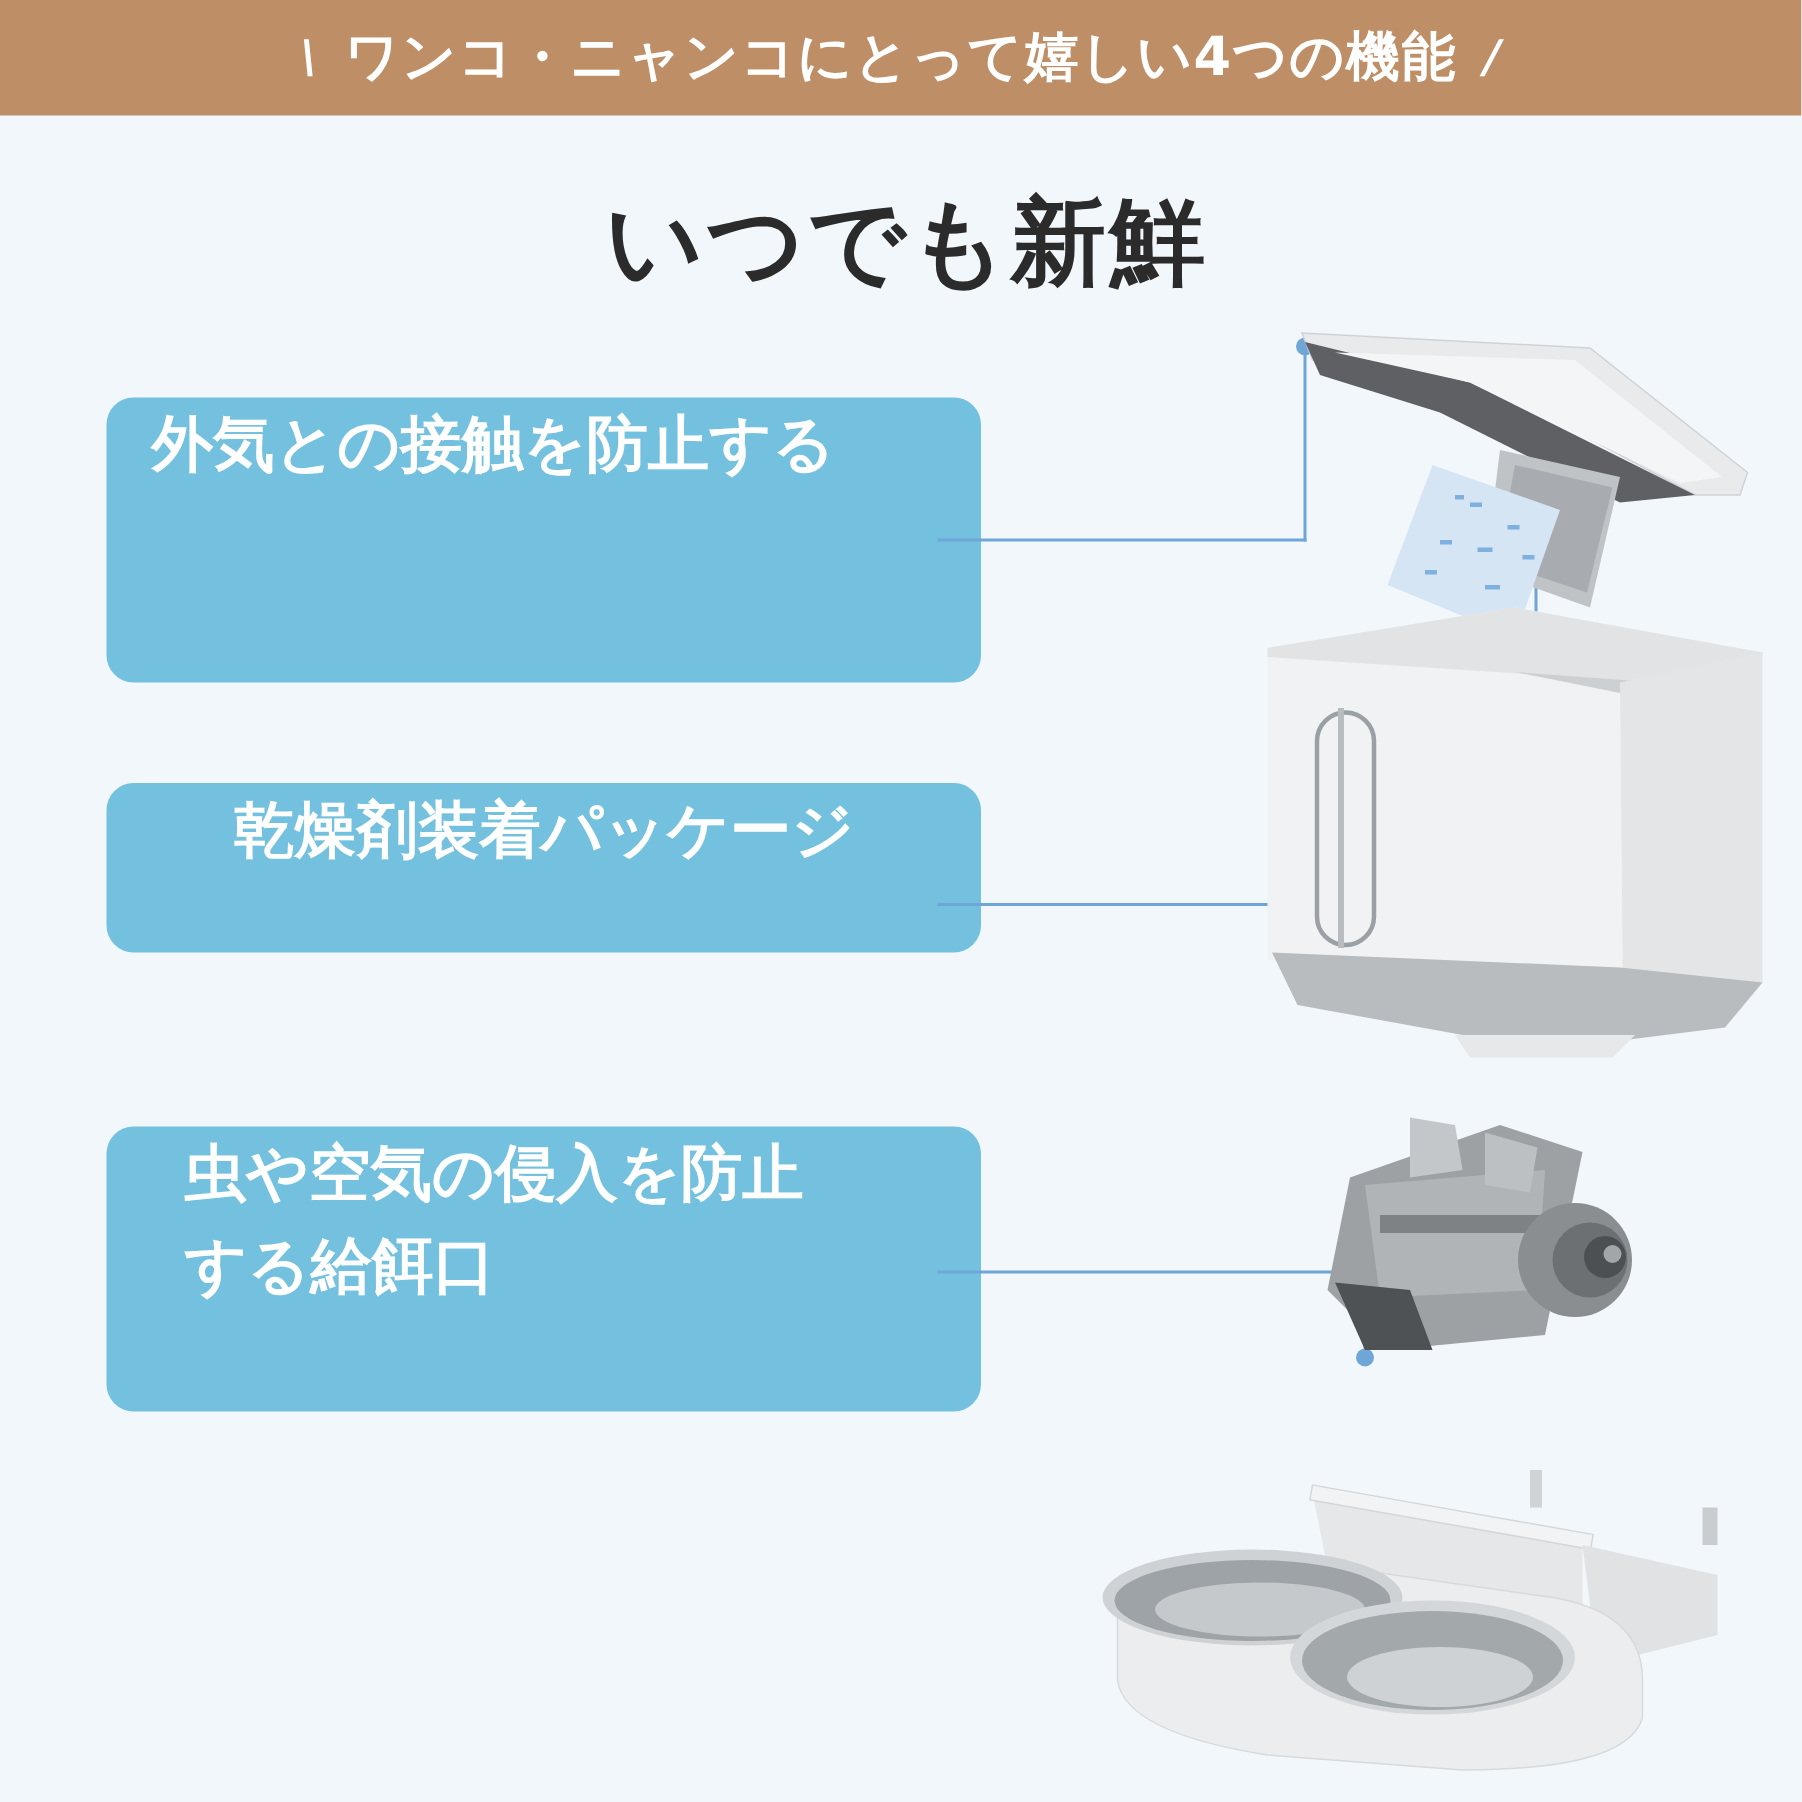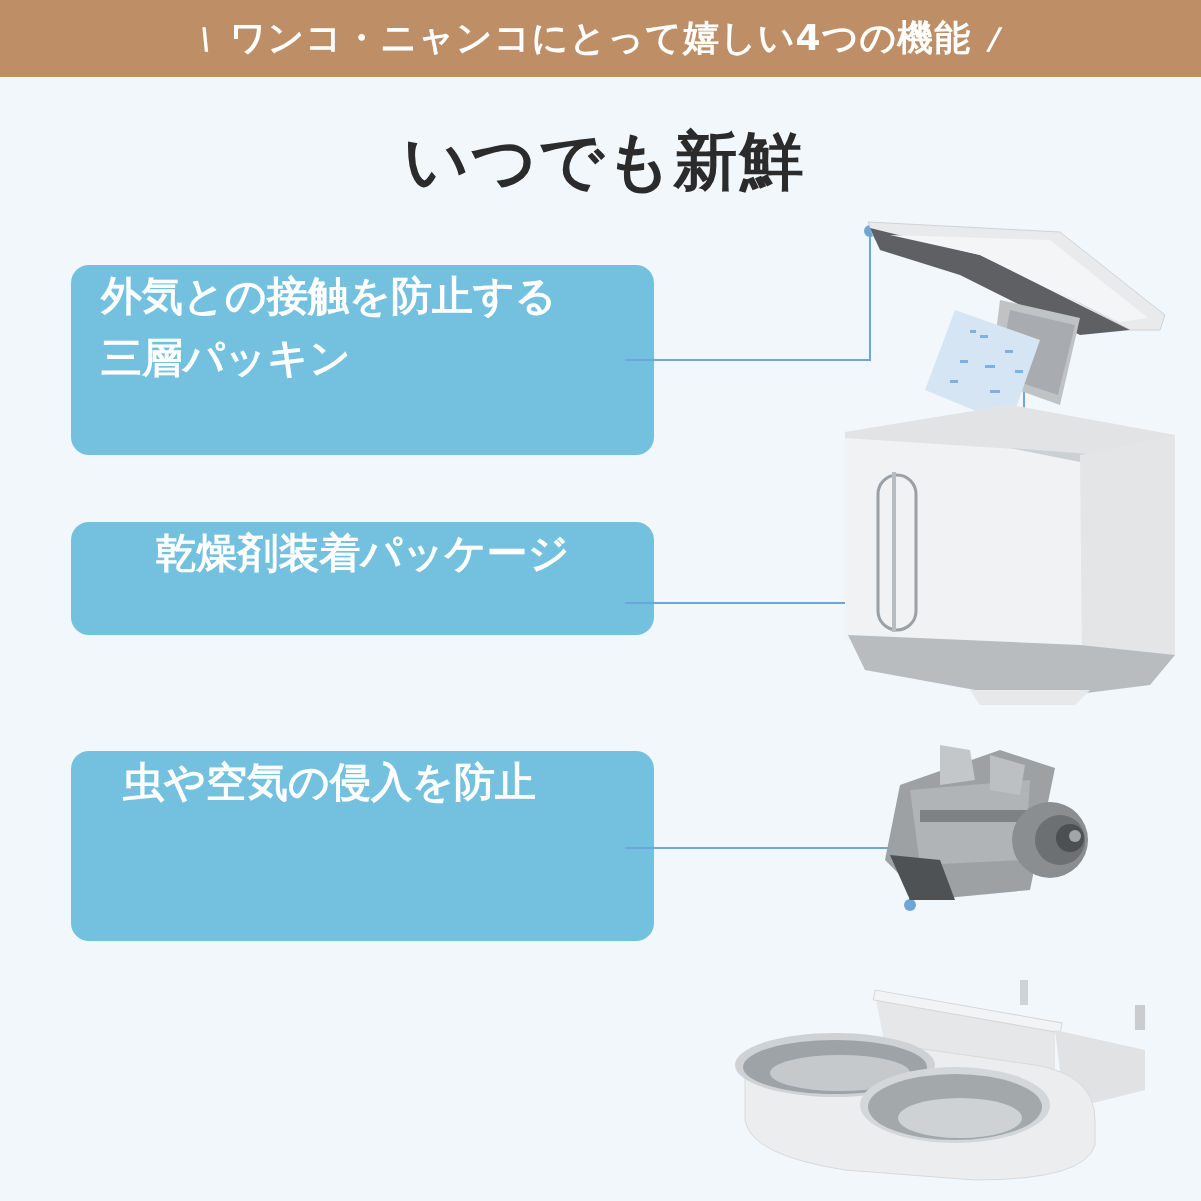--- a/index.html
+++ b/index.html
@@ -40,29 +40,29 @@
   <span class="slash">\</span>
   <span>ワンコ・ニャンコにとって嬉しい4つの機能</span>
   <span class="slash">/</span>
 </div>
 
 <div class="title">いつでも新鮮</div>
 
 <div class="callout c1">
   <div>
     <div>外気との接触を防止する</div>
-    <div>三層パッキン</div>
   </div>
 </div>
 <div class="callout c2">
   <div>乾燥剤装着パッケージ</div>
 </div>
 <div class="callout c3">
   <div>
     <div>虫や空気の侵入を防止</div>
+    <div>する給餌口</div>
   </div>
 </div>
 
 <div class="line" style="left:625px; top:359px; width:246px; height:2px;"></div>
 <div class="line" style="left:869px; top:231px; width:2px; height:130px;"></div>
 <div class="dot" style="left:864px; top:225px;"></div>
 
 <div class="line" style="left:625px; top:602px; width:400px; height:2px;"></div>
 <div class="line" style="left:1023px; top:385px; width:2px; height:219px;"></div>
 

